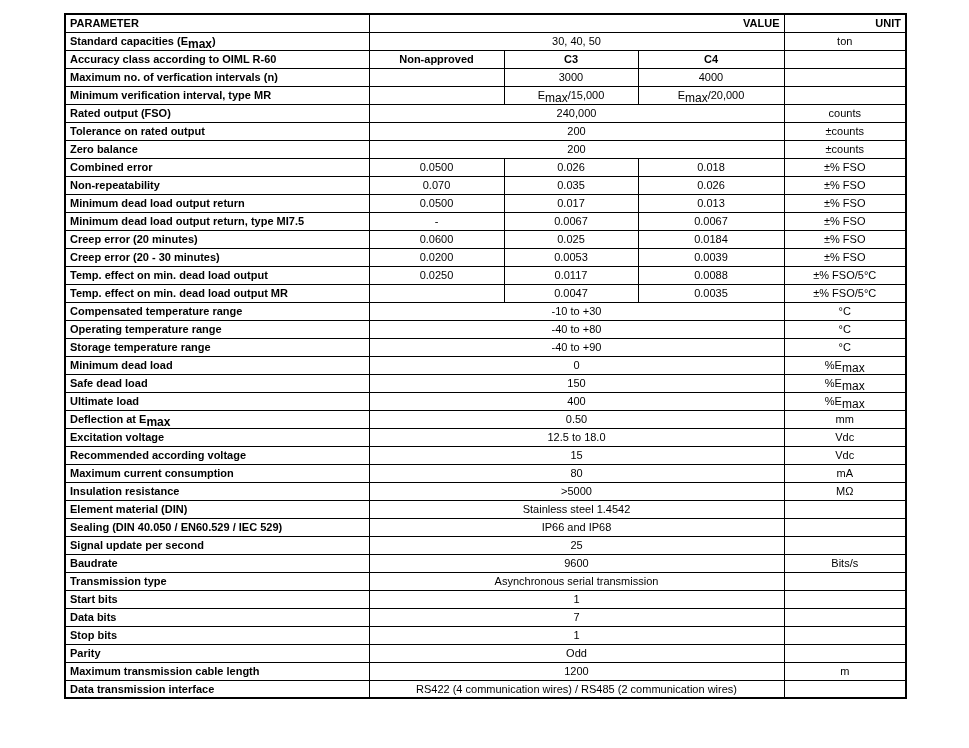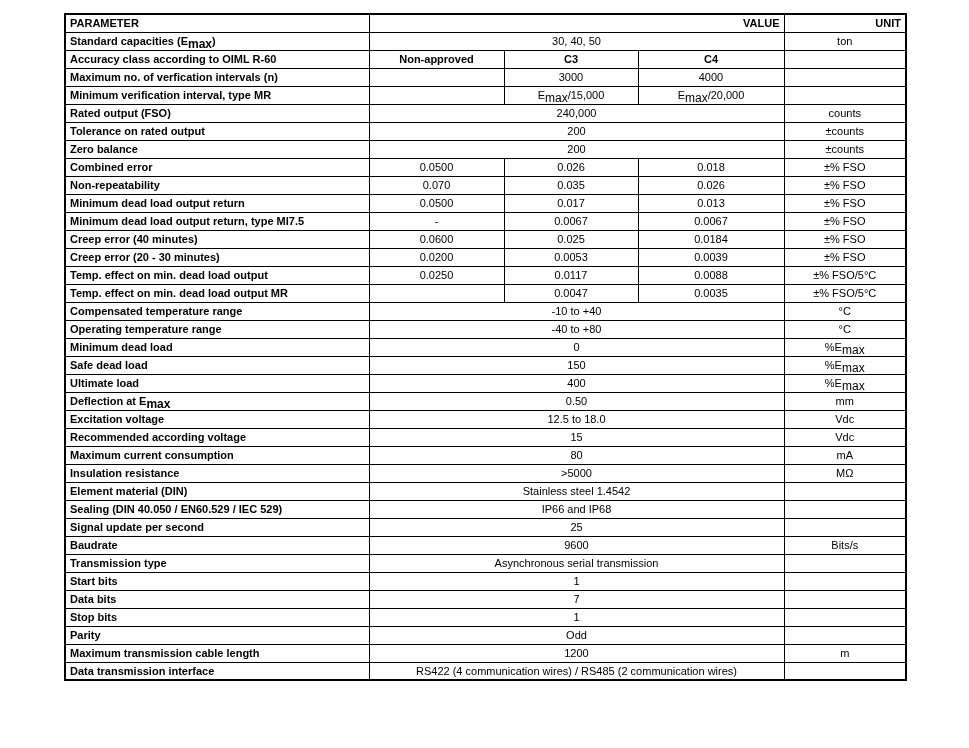--- a/index.html
+++ b/index.html
@@ -99,21 +99,21 @@
           <td class="unit">±% FSO</td>
         </tr>
         <tr>
           <td class="param">Minimum dead load output return, type MI7.5</td>
           <td class="val">-</td>
           <td class="val">0.0067</td>
           <td class="val">0.0067</td>
           <td class="unit">±% FSO</td>
         </tr>
         <tr>
-          <td class="param">Creep error (40 minutes)</td>
+          <td class="param">Creep error (20 minutes)</td>
           <td class="val">0.0600</td>
           <td class="val">0.025</td>
           <td class="val">0.0184</td>
           <td class="unit">±% FSO</td>
         </tr>
         <tr>
           <td class="param">Creep error (20 - 30 minutes)</td>
           <td class="val">0.0200</td>
           <td class="val">0.0053</td>
           <td class="val">0.0039</td>
@@ -128,26 +128,31 @@
         </tr>
         <tr>
           <td class="param">Temp. effect on min. dead load output MR</td>
           <td class="val"></td>
           <td class="val">0.0047</td>
           <td class="val">0.0035</td>
           <td class="unit">±% FSO/5°C</td>
         </tr>
         <tr>
           <td class="param">Compensated temperature range</td>
-          <td colspan="3" class="val">-10 to +40</td>
+          <td colspan="3" class="val">-10 to +30</td>
           <td class="unit">°C</td>
         </tr>
         <tr>
           <td class="param">Operating temperature range</td>
           <td colspan="3" class="val">-40 to +80</td>
+          <td class="unit">°C</td>
+        </tr>
+        <tr>
+          <td class="param">Storage temperature range</td>
+          <td colspan="3" class="val">-40 to +90</td>
           <td class="unit">°C</td>
         </tr>
         <tr>
           <td class="param">Minimum dead load</td>
           <td colspan="3" class="val">0</td>
           <td class="unit">%E<sub>max</sub></td>
         </tr>
         <tr>
           <td class="param">Safe dead load</td>
           <td colspan="3" class="val">150</td>

